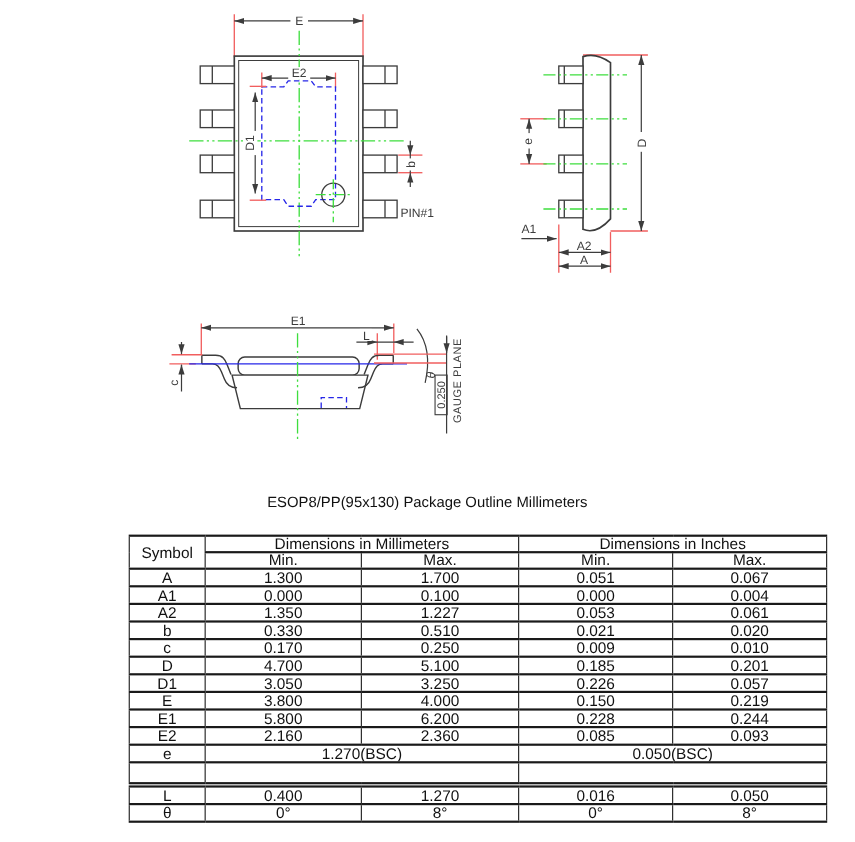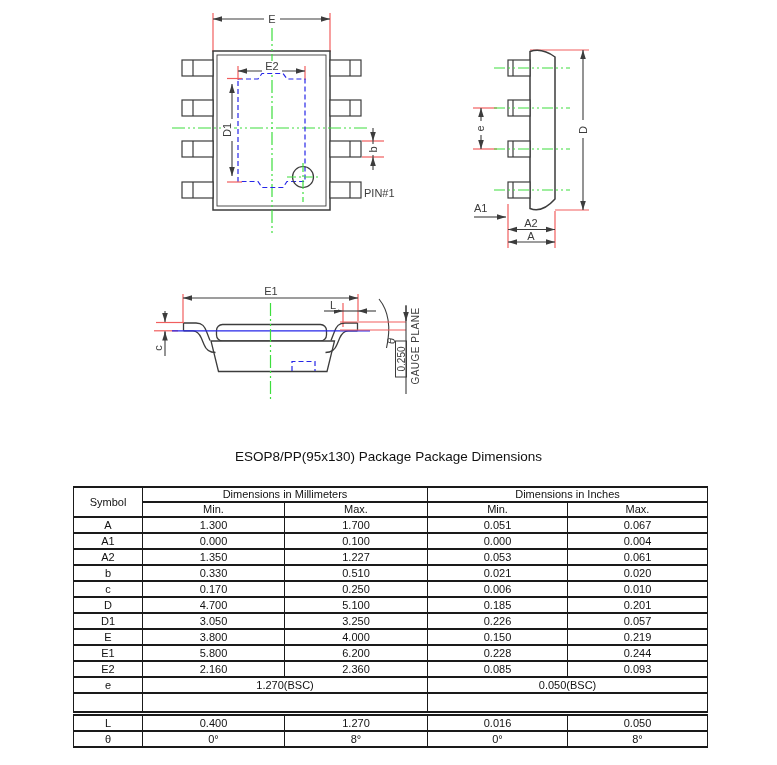--- a/index.html
+++ b/index.html
@@ -5,21 +5,21 @@
   html,body{margin:0;padding:0;background:#ffffff;}
   #page{position:relative;width:777px;height:765px;background:#ffffff;overflow:hidden;
         font-family:"Liberation Sans",sans-serif;color:#1a1a1a;}
   #drawing{position:absolute;left:0;top:0;}
   .dlabel{font-family:"Liberation Sans",sans-serif;font-size:11px;fill:#3c3c3c;}
   .dlabel-sm{font-family:"Liberation Sans",sans-serif;font-size:10px;fill:#3c3c3c;}
   #page-title{position:absolute;left:0;top:449px;width:777px;text-align:center;
               font-size:13.5px;color:#111;}
   #table-wrap{position:absolute;left:73px;top:486px;}
   table.dims{border-collapse:collapse;table-layout:fixed;width:634px;
-             font-size:11px;color:#111;}
+             font-size:14px;color:#111;margin-left:44px;}
   table.dims td, table.dims th{border:solid #1a1a1a;border-width:2px 1px;
              text-align:center;vertical-align:middle;padding:0;font-weight:normal;
              height:14px;line-height:13px;overflow:hidden;}
   table.dims tr.hdr td{height:13px;}
   table.dims tr.spacer td{height:17px;}
   table.dims tr.after-spacer td{border-top:5px double #1a1a1a;}
   col.c-sym{width:69px;} col.c-mmmin{width:142px;} col.c-mmmax{width:143px;}
   col.c-inmin{width:140px;} col.c-inmax{width:140px;}
 </style>
 </head>
@@ -187,21 +187,21 @@
     <line x1="340" y1="322" x2="406" y2="322" stroke="#f15e5e" stroke-width="1.2"></line>
     <line x1="340" y1="330" x2="406" y2="330" stroke="#f15e5e" stroke-width="1.2"></line>
     <line x1="406" y1="305" x2="406" y2="394" stroke="#3c3c3c" stroke-width="1.1"></line>
     <line x1="406" y1="306" x2="406" y2="321" stroke="#3c3c3c" stroke-width="1.1" marker-end="url(#arw)"></line>
     <rect x="395.5" y="341" width="11" height="36" stroke="#3c3c3c" stroke-width="1"></rect>
     <text class="dlabel-sm" x="404.5" y="359" text-anchor="middle" fill="#3c3c3c" stroke="none" transform="rotate(-90 404.5 359)">0.250</text>
     <text class="dlabel-sm" x="419" y="346" text-anchor="middle" fill="#3c3c3c" stroke="none" letter-spacing="0.5" transform="rotate(-90 419 346)">GAUGE PLANE</text>
   </g>
 </svg>
 
-<div id="page-title">ESOP8/PP(95x130) Package Package Dimensions</div>
+<div id="page-title">ESOP8/PP(95x130) Package Outline Millimeters</div>
 
 <div id="table-wrap">
   <table class="dims">
     <colgroup>
       <col class="c-sym">
           <col class="c-mmmin">
           <col class="c-mmmax">
           <col class="c-inmin">
           <col class="c-inmax">
     </colgroup>
@@ -242,21 +242,21 @@
         <td>b</td>
             <td>0.330</td>
             <td>0.510</td>
             <td>0.021</td>
             <td>0.020</td>
       </tr>
       <tr>
         <td>c</td>
             <td>0.170</td>
             <td>0.250</td>
-            <td>0.006</td>
+            <td>0.009</td>
             <td>0.010</td>
       </tr>
       <tr>
         <td>D</td>
             <td>4.700</td>
             <td>5.100</td>
             <td>0.185</td>
             <td>0.201</td>
       </tr>
       <tr>

